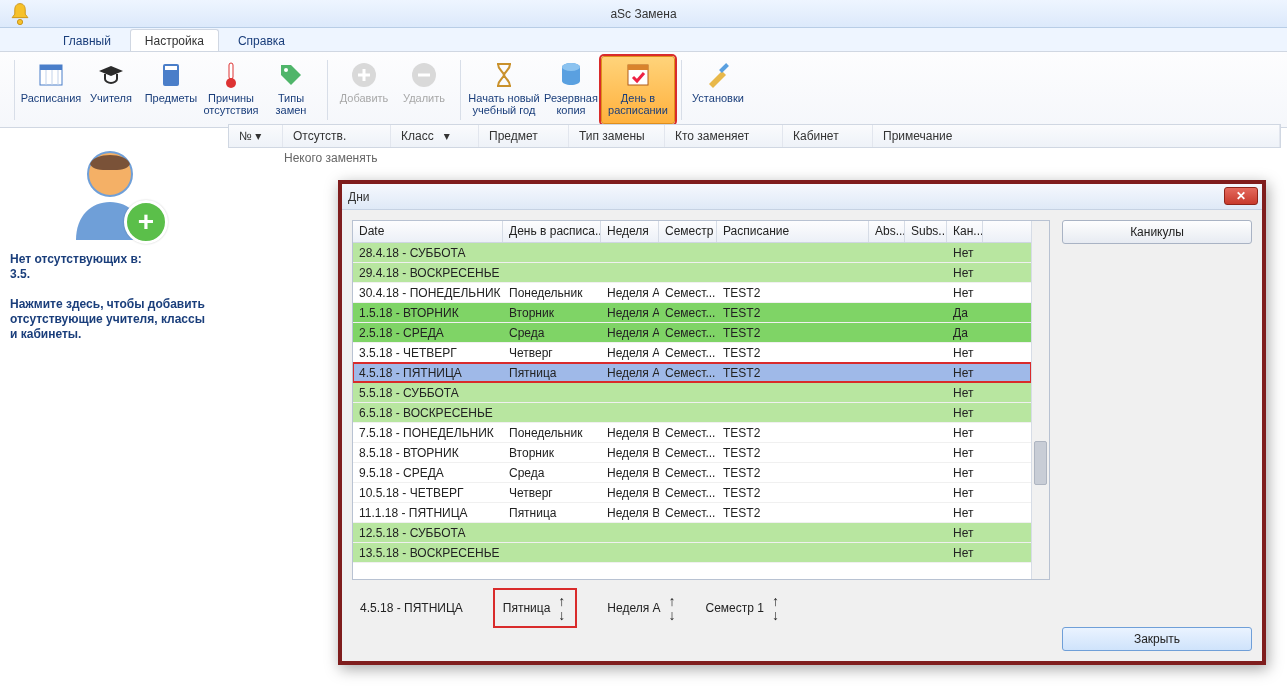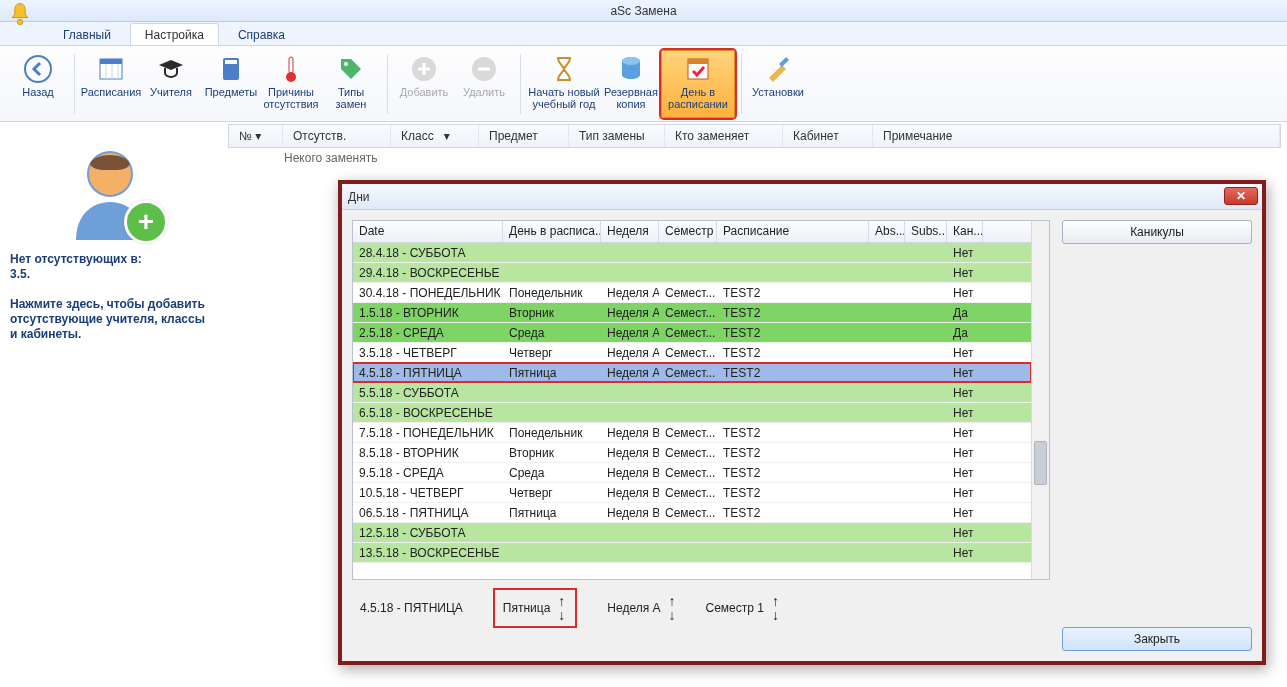--- a/index.html
+++ b/index.html
@@ -1,17 +1,17 @@
 <!DOCTYPE html>
 <html><head>
 <meta charset="utf-8">
 <style>
   * { box-sizing: border-box; }
   html, body { margin:0; padding:0; font-family: "Segoe UI", Tahoma, sans-serif; font-size:12px; color:#222; background:#fff; width:1287px; height:687px; overflow:hidden; }
-  .titlebar { height:22px; background:linear-gradient(#eef5ff,#dce9fb); border-bottom:1px solid #b8cde6; display:flex; align-items:center; justify-content:center; position:relative; }
+  .titlebar { height:28px; background:linear-gradient(#eef5ff,#dce9fb); border-bottom:1px solid #b8cde6; display:flex; align-items:center; justify-content:center; position:relative; }
   .titlebar .bell { position:absolute; left:6px; top:1px; width:28px; height:28px; }
   .titlebar .title { font-size:12px; color:#333; }
   .tabs { height:24px; display:flex; align-items:flex-end; padding-left:48px; background:#eef5ff; border-bottom:1px solid #d0d7e2; }
   .tab { padding:4px 14px 3px; margin-right:4px; font-size:12px; color:#1a3e7b; border:1px solid transparent; border-bottom:none; background:transparent; cursor:pointer; }
   .tab.active { background:#fff; border-color:#d0d7e2; border-radius:3px 3px 0 0; color:#333; }
   .ribbon { height:76px; background:linear-gradient(#fdfdfe,#f5f7fb); border-bottom:1px solid #d0d7e2; display:flex; align-items:flex-start; padding:4px 8px; }
   .ribbon-btn { display:flex; flex-direction:column; align-items:center; justify-content:flex-start; width:60px; height:68px; text-align:center; font-size:11px; color:#1a3e7b; cursor:pointer; border:1px solid transparent; border-radius:3px; padding-top:2px; }
   .ribbon-btn.wide{ width:74px; }
   .ribbon-btn.dim { color:#a8a8a8; }
   .ribbon-btn.highlight { background:linear-gradient(#ffd37a,#ffb13d); border:1px solid #e08f1c; box-shadow:0 0 0 2px #d92b2b; }
@@ -68,29 +68,20 @@
   <span class="title">aSc Замена</span>
 </div>
 
 <div class="tabs">
   <div class="tab">Главный</div>
   <div class="tab active">Настройка</div>
   <div class="tab">Справка</div>
 </div>
 
 <div class="ribbon">
-  <div class="ribbon-btn">
-    <div class="ribbon-icon">
-        <svg viewBox="0 0 32 32">
-          <circle cx="16" cy="16" r="13" fill="none" stroke="#4a7ec9" stroke-width="2"></circle>
-          <path d="M18 10l-6 6 6 6" fill="none" stroke="#4a7ec9" stroke-width="3"></path>
-        </svg>
-      </div>
-    <div class="ribbon-label">Назад</div>
-  </div>
   <div class="ribbon-sep"></div>
   <div class="ribbon-btn">
     <div class="ribbon-icon">
         <svg viewBox="0 0 32 32">
           <rect x="5" y="6" width="22" height="20" fill="#fff" stroke="#4a7ec9"></rect>
           <rect x="5" y="6" width="22" height="5" fill="#4a7ec9"></rect>
           <line x1="11" y1="11" x2="11" y2="26" stroke="#c3d3ea"></line>
           <line x1="17" y1="11" x2="17" y2="26" stroke="#c3d3ea"></line>
           <line x1="23" y1="11" x2="23" y2="26" stroke="#c3d3ea"></line>
         </svg>
@@ -365,21 +356,21 @@
                 <div class="cell c-date">10.5.18 - ЧЕТВЕРГ</div>
                 <div class="cell c-day">Четверг</div>
                 <div class="cell c-week">Неделя В</div>
                 <div class="cell c-sem">Семест...</div>
                 <div class="cell c-sched">TEST2</div>
                 <div class="cell c-abs"></div>
                 <div class="cell c-subs"></div>
                 <div class="cell c-kan">Нет</div>
               </div>
               <div class="row ">
-                <div class="cell c-date">06.5.18 - ПЯТНИЦА</div>
+                <div class="cell c-date">11.1.18 - ПЯТНИЦА</div>
                 <div class="cell c-day">Пятница</div>
                 <div class="cell c-week">Неделя В</div>
                 <div class="cell c-sem">Семест...</div>
                 <div class="cell c-sched">TEST2</div>
                 <div class="cell c-abs"></div>
                 <div class="cell c-subs"></div>
                 <div class="cell c-kan">Нет</div>
               </div>
               <div class="row green">
                 <div class="cell c-date">12.5.18 - СУББОТА</div>

